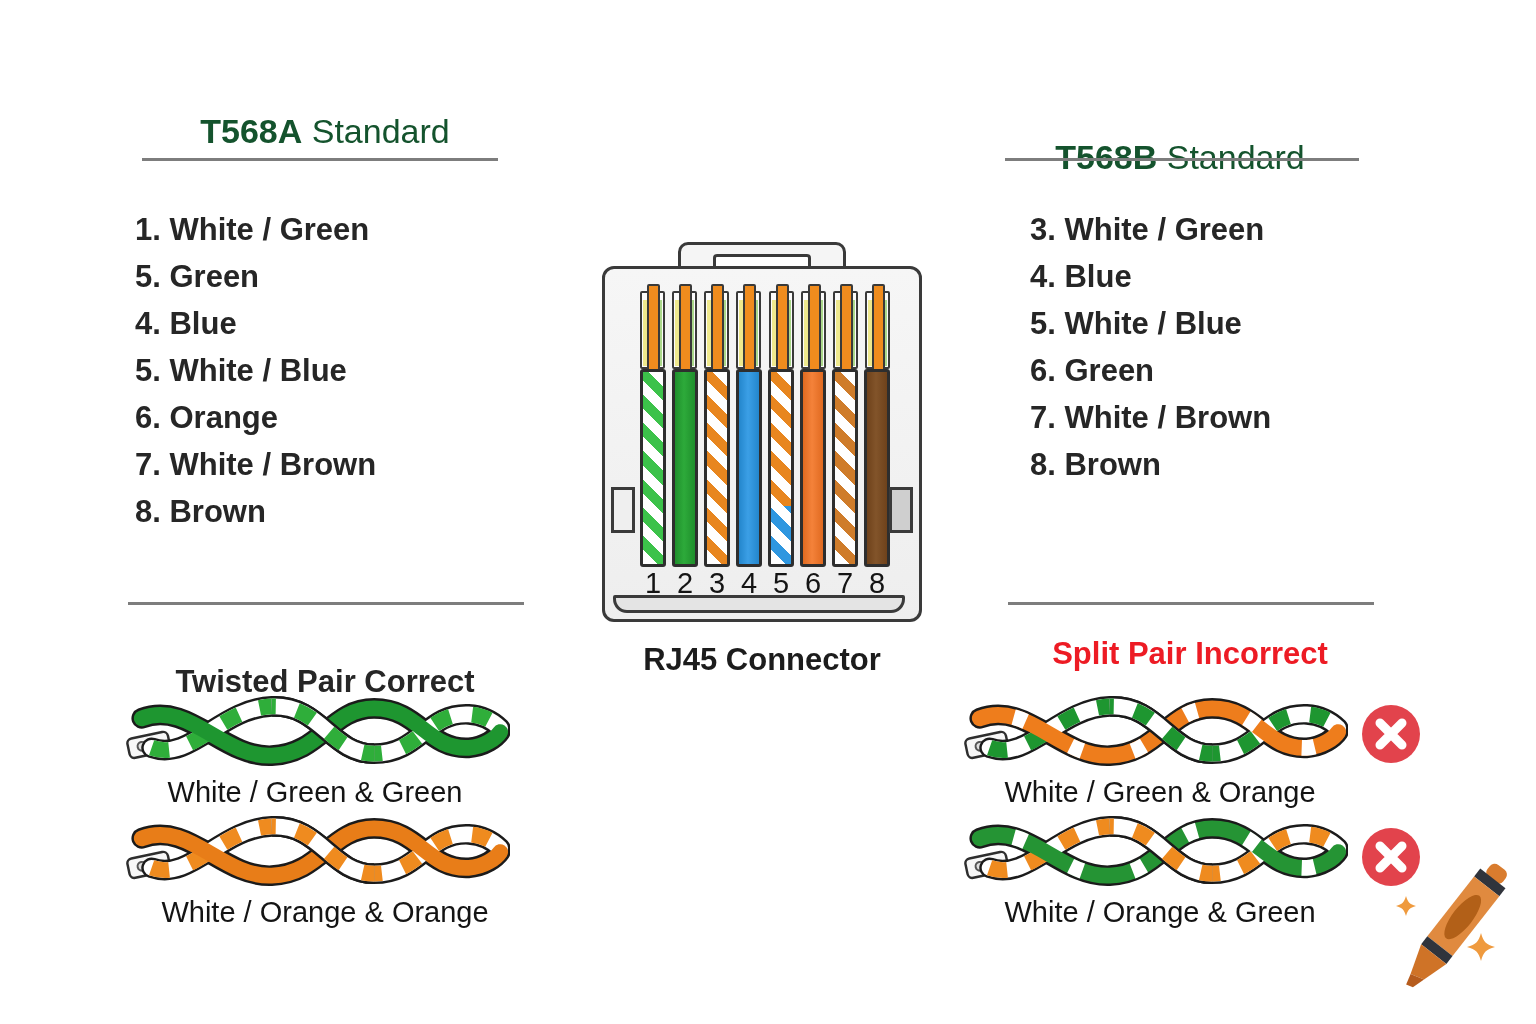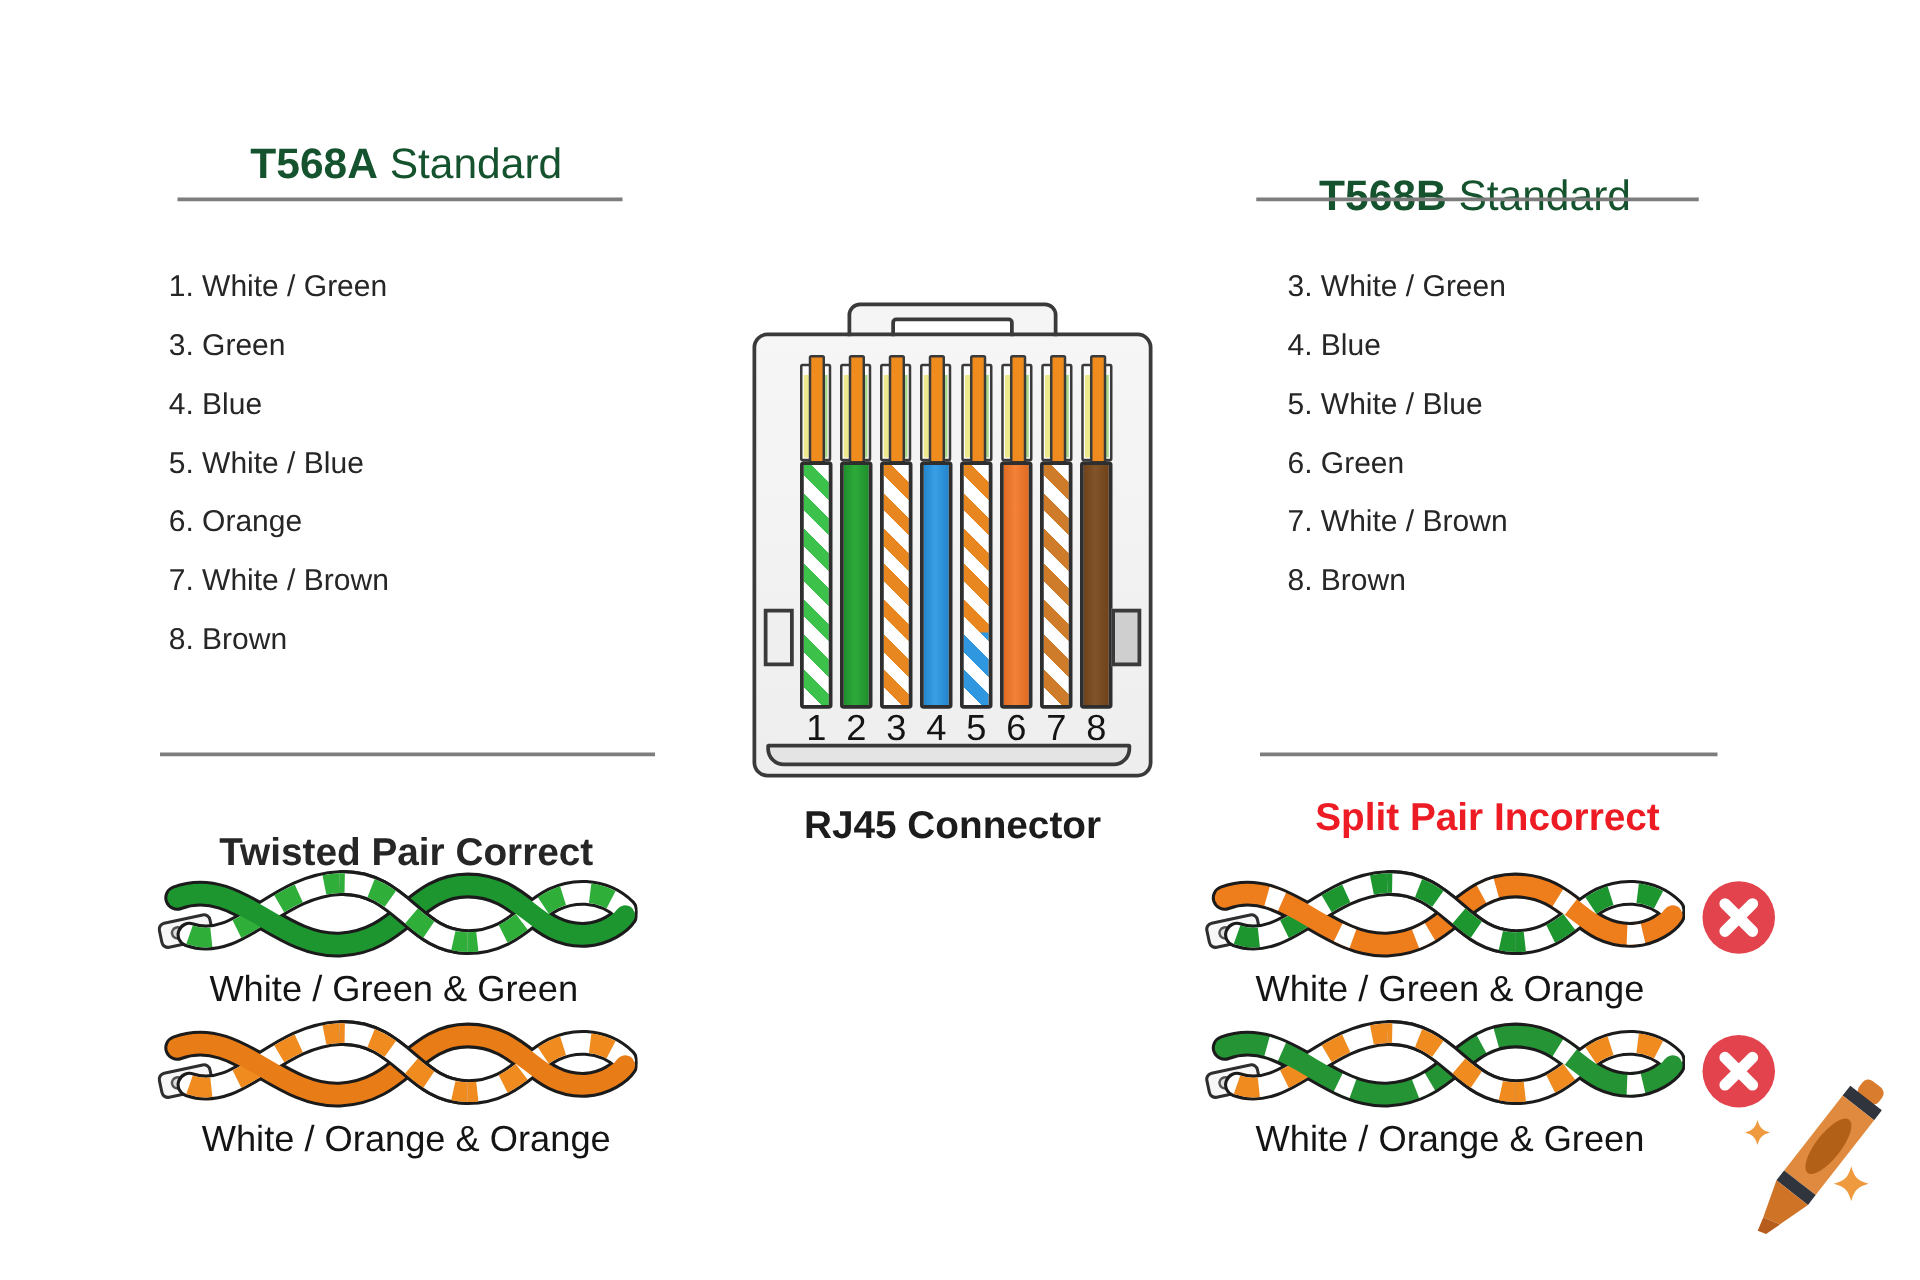--- a/index.html
+++ b/index.html
@@ -14,21 +14,21 @@
   .heading .word{font-weight:normal;}
   #h-a{left:120px;top:112px;width:410px;}
   #h-b{left:980px;top:112px;width:400px;margin-top:26px;}
   
   .rule{position:absolute;height:3px;background:#7d7d7d;}
   #rule-a{left:142px;top:158px;width:356px;}
   #rule-b{left:1005px;top:158px;width:354px;}
   #div-a{left:128px;top:602px;width:396px;}
   #div-b{left:1008px;top:602px;width:366px;}
   
-  .wlist{position:absolute;font-size:24px;}
+  .wlist{position:absolute;font-size:31px;font-weight:bold;}
   #list-a{left:135px;top:206px;}
   #list-b{left:1030px;top:206px;}
   .wlist .item{height:47px;line-height:47px;white-space:nowrap;}
   
   .sec-title{position:absolute;font-size:31px;font-weight:bold;text-align:center;white-space:nowrap;}
   #correct-title{left:120px;top:664px;width:410px;color:#262626;}
   #incorrect-title{left:990px;top:636px;width:400px;color:#ed1b24;}
   
   .pair-label{position:absolute;font-size:29px;color:#141414;text-align:center;white-space:nowrap;}
   #lbl-gg{left:120px;top:776px;width:390px;}
@@ -83,21 +83,21 @@
   #rj45-label{position:absolute;left:602px;top:642px;width:320px;text-align:center;
     font-size:31px;font-weight:bold;color:#1c1c1c;white-space:nowrap;}
 </style>
 </head>
 <body>
 
 <div class="heading" id="h-a"><span class="code">T568A</span> <span class="word">Standard</span></div>
 <div class="rule" id="rule-a"></div>
 <div class="wlist" id="list-a">
   <div class="item">1. White / Green</div>
-  <div class="item">3. Green</div>
+  <div class="item">5. Green</div>
   <div class="item">4. Blue</div>
   <div class="item">5. White / Blue</div>
   <div class="item">6. Orange</div>
   <div class="item">7. White / Brown</div>
   <div class="item">8. Brown</div>
 </div>
 <div class="rule" id="div-a"></div>
 
 <div class="heading" id="h-b"><span class="code">T568B</span> <span class="word">Standard</span></div>
 <div class="rule" id="rule-b"></div>

